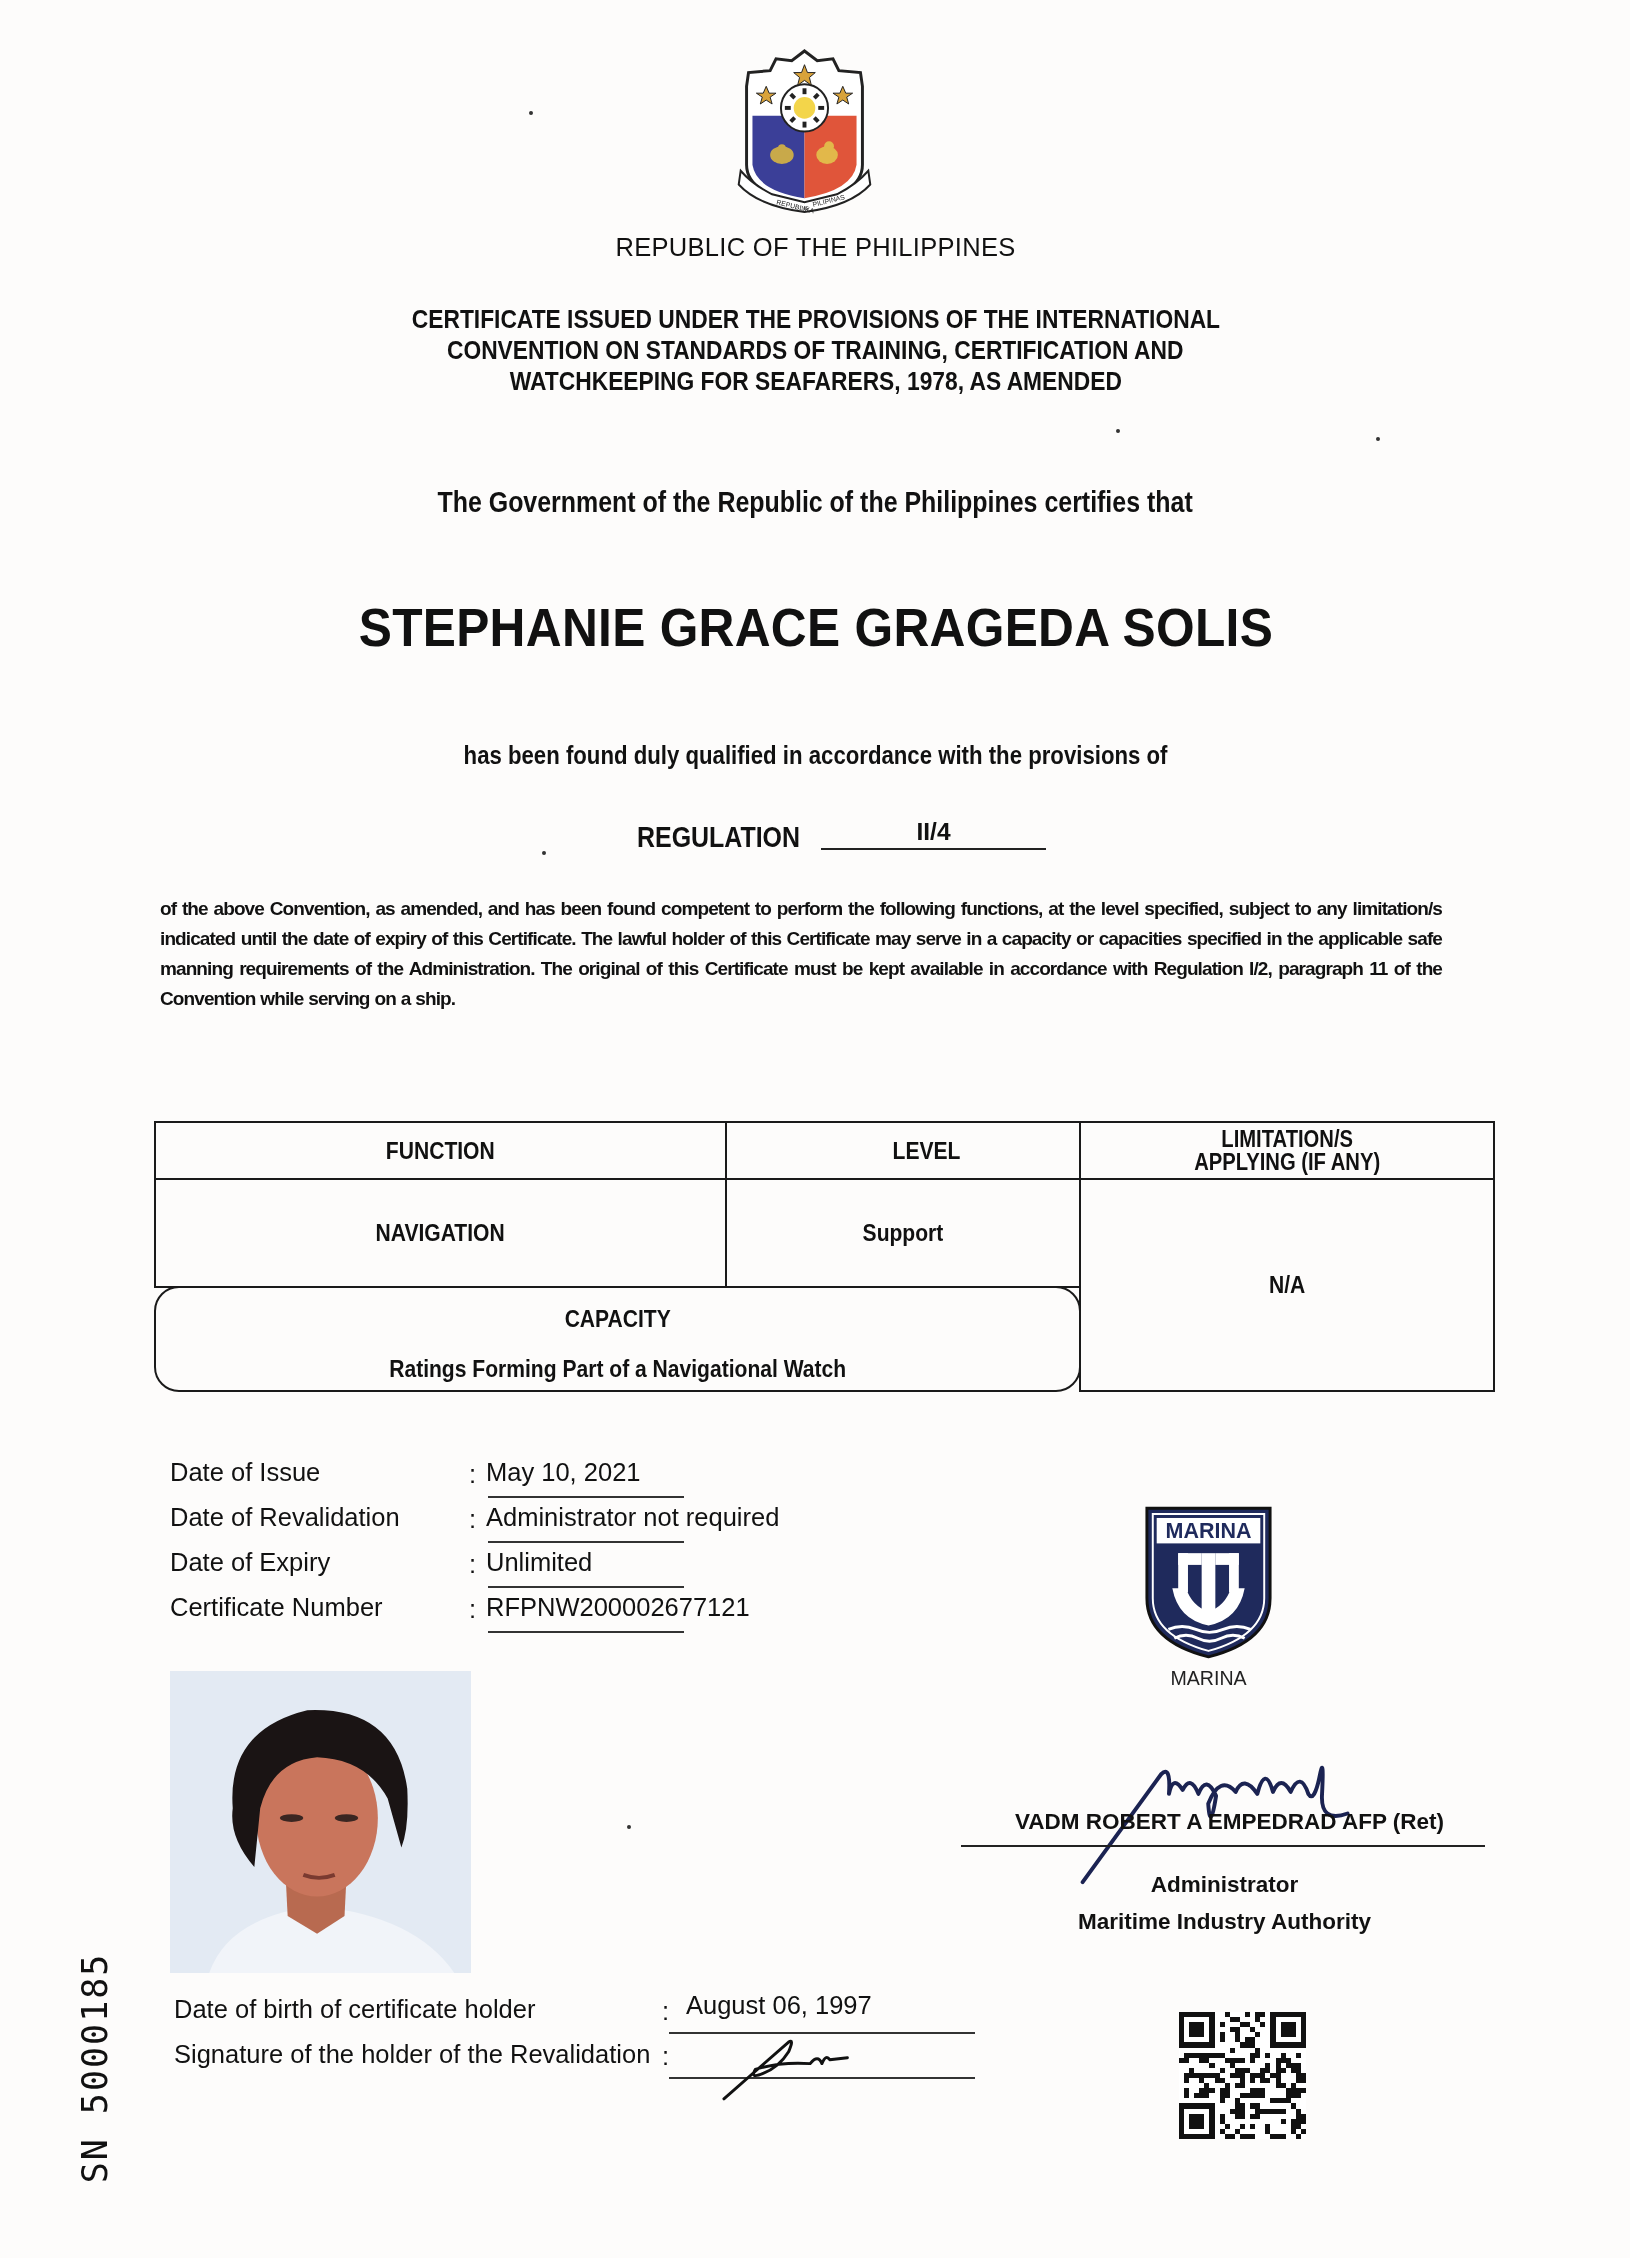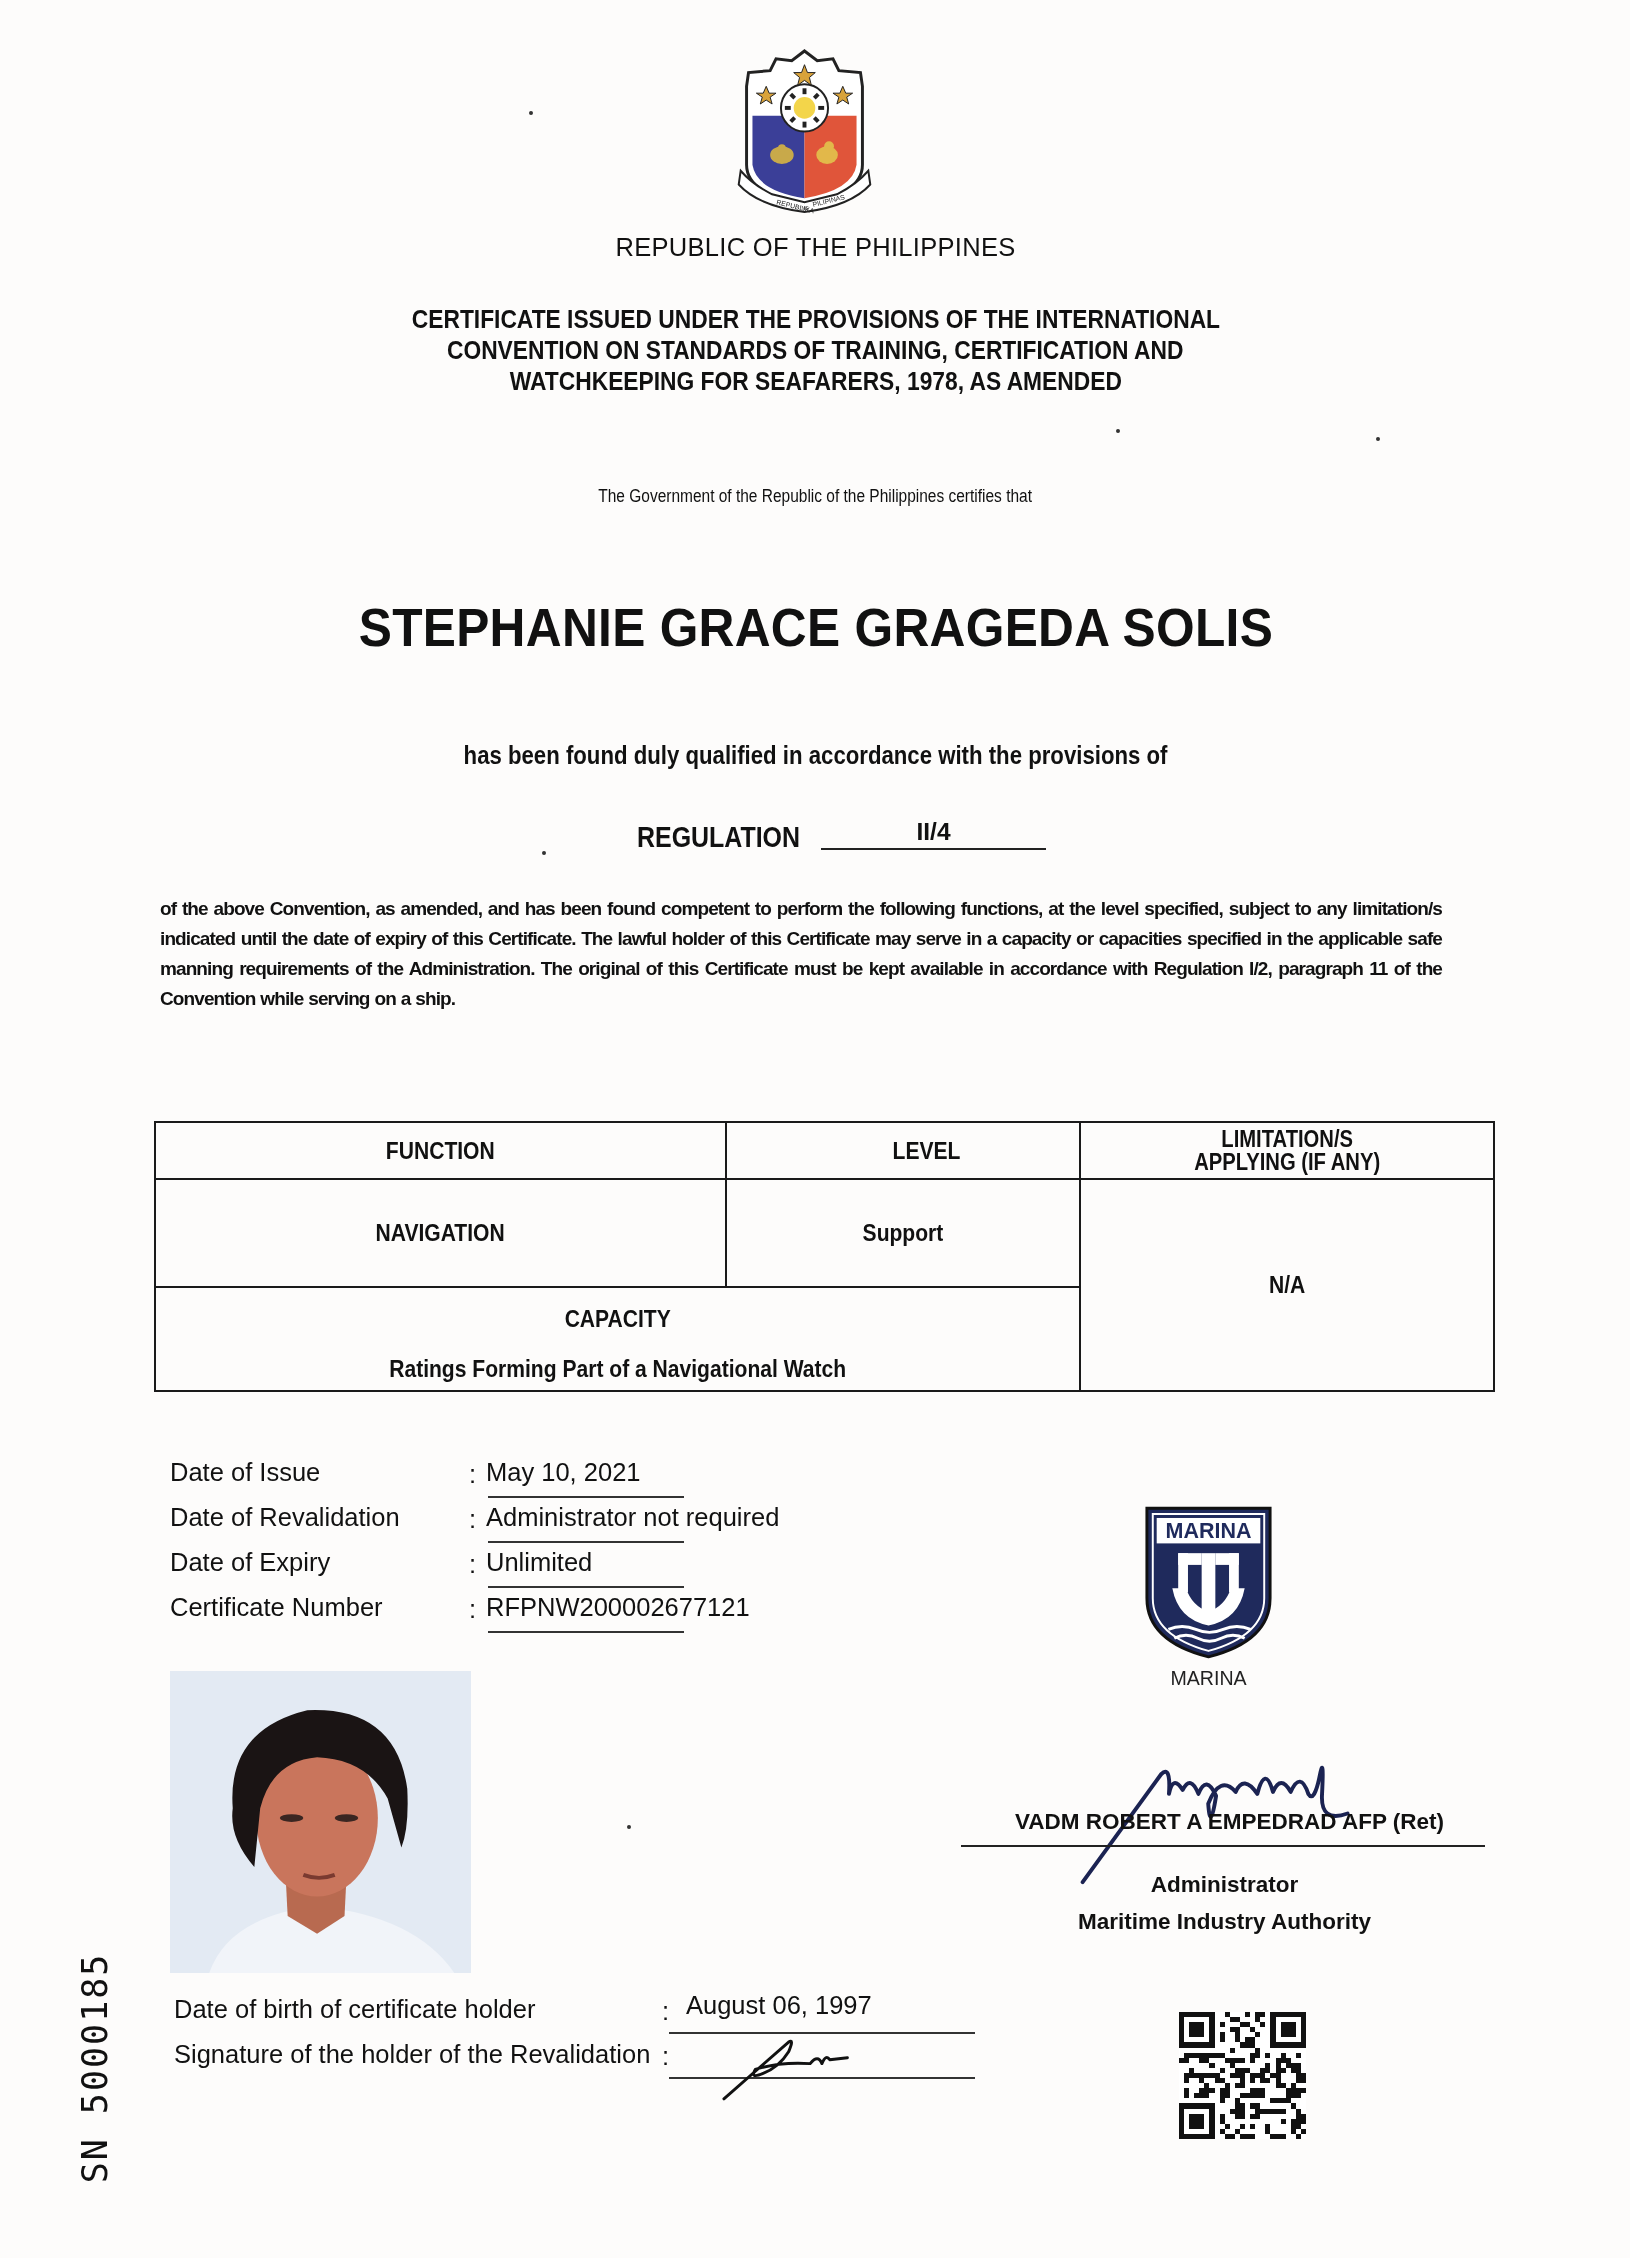--- a/index.html
+++ b/index.html
@@ -11,21 +11,21 @@
   }
   .abs { position: absolute; }
   .center { left: 0; width: 1631px; text-align: center; }
   .narrow { display: inline-block; transform-origin: center center; white-space: nowrap; }
 
   #seal { left: 723px; top: 47px; width: 163px; height: 167px; }
   #republic { top: 233px; font-size: 25.5px; letter-spacing: 0.3px; }
   #heading { top: 304px; font-size: 26.5px; line-height: 31px; font-weight: bold; }
   #heading .line { display: block; }
   #heading .narrow { transform: scaleX(0.86); }
-  #certifies { top: 486px; font-size: 18px; font-weight: normal; }
+  #certifies { top: 486px; font-size: 29px; font-weight: bold; }
   #certifies .narrow { transform: scaleX(0.86); }
   #holder-name { top: 596px; font-size: 54px; font-weight: bold; letter-spacing: 0.3px; }
   #holder-name .narrow { transform: scaleX(0.92); }
   #qualified { top: 741px; font-size: 25.5px; font-weight: bold; }
   #qualified .narrow { transform: scaleX(0.87); }
 
   #regulation-label { left: 637px; top: 821px; font-size: 29px; font-weight: bold; }
   #regulation-label .narrow { transform: scaleX(0.86); transform-origin: left center; }
   #regulation-line { left: 821px; top: 848px; width: 225px; height: 0; border-top: 2px solid #222; }
   #regulation-value { left: 821px; top: 818px; width: 225px; text-align: center; font-size: 24.5px; font-weight: bold; }
@@ -39,21 +39,21 @@
   
   #competence-table { left: 154px; top: 1121px; width: 1341px; height: 271px; }
   #competence-table .cell { position: absolute; box-sizing: border-box; border: 2.5px solid #1a1a1a; display: flex; align-items: center; justify-content: center; text-align: center; font-weight: bold; font-size: 24.5px; }
   #competence-table .narrow { transform: scaleX(0.86); }
   .h-function { left: 0; top: 0; width: 573px; height: 59px; }
   .h-level { left: 571px; top: 0; width: 356px; height: 59px; padding-left: 47px; }
   .h-limit { left: 925px; top: 0; width: 416px; height: 59px; line-height: 22.5px; font-size: 23.5px !important; }
   .c-function { left: 0; top: 57px; width: 573px; height: 110px; }
   .c-level { left: 571px; top: 57px; width: 356px; height: 110px; }
   .c-limit { left: 925px; top: 57px; width: 416px; height: 214px; }
-  .c-capacity { left: 0; top: 165px; width: 927px; height: 106px; flex-direction: column; justify-content: space-between; }
+  .c-capacity { left: 0; top: 165px; width: 927px; height: 106px; flex-direction: column; justify-content: space-between; border-radius: 25px; }
   .c-capacity .cap-label { margin-top: 9.8px; }
   .c-capacity .cap-value { margin-top: 21.6px; }
 
   
   #details { left: 170px; top: 1458px; }
   .detail-row { position: absolute; left: 0; height: 45px; width: 627px; font-size: 25.5px; }
   .detail-label { position: absolute; left: 0; top: 0; white-space: nowrap; }
   .detail-colon { position: absolute; left: 299px; top: 2px; }
   .detail-value { position: absolute; left: 316px; top: 0; white-space: nowrap; }
   .detail-line { position: absolute; left: 318px; top: 38px; width: 196px; border-top: 2px solid #333; }

